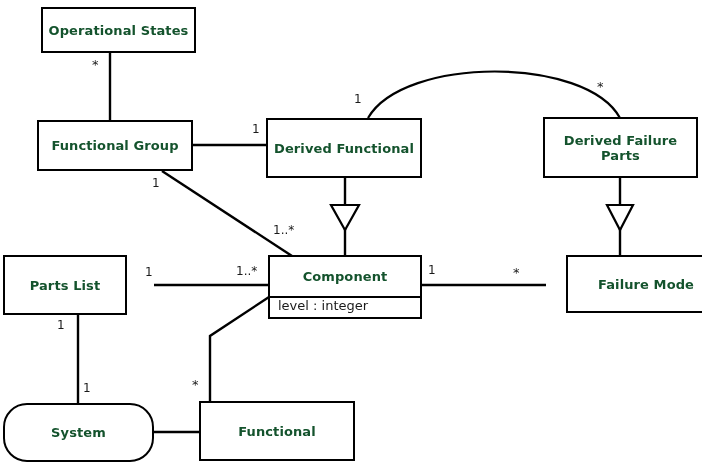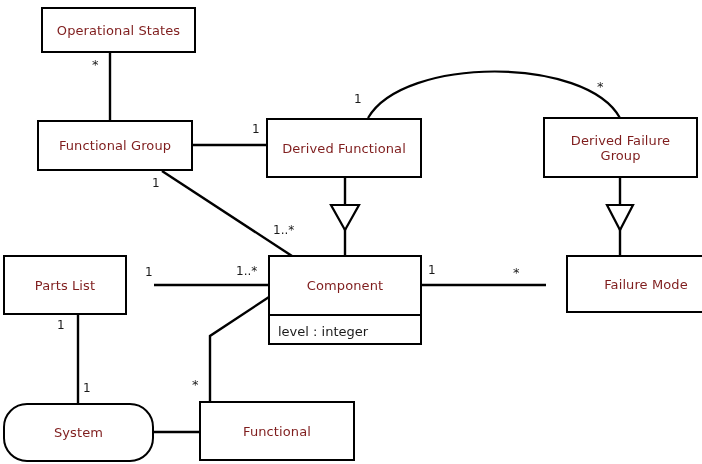--- a/index.html
+++ b/index.html
@@ -30,28 +30,29 @@
     display: flex;
     flex-direction: column;
     z-index: 3;
   }
   .uml-name {
     flex: 1 1 auto;
     display: flex;
     align-items: center;
     justify-content: center;
     font-size: 13px;
-    color: #7f1d1d;
+    color: #14532d;
     letter-spacing: 0.1px;
     text-align: center;
     padding: 0 4px;
+    font-weight: bold;
   }
   .uml-attrs {
     border-top: 2px solid #000000;
-    padding: 8px 0 4px 8px;
+    padding: 0 0 4px 8px;
     font-size: 13px;
     color: #1a1a1a;
     display: flex;
     align-items: center;
   }
   .mult {
     position: absolute;
     font-size: 12px;
     color: #1a1a1a;
     white-space: nowrap;
@@ -100,28 +101,28 @@
 
   <div class="uml-class" style="left:37px; top:120px; width:156px; height:51px;">
     <div class="uml-name">Functional Group</div>
   </div>
 
   <div class="uml-class" style="left:266px; top:118px; width:156px; height:60px;">
     <div class="uml-name">Derived Functional</div>
   </div>
 
   <div class="uml-class" style="left:543px; top:117px; width:155px; height:61px;">
-    <div class="uml-name">Derived Failure Group</div>
+    <div class="uml-name">Derived Failure Parts</div>
   </div>
 
   <div class="uml-class" style="left:3px; top:255px; width:124px; height:60px;">
     <div class="uml-name">Parts List</div>
   </div>
 
-  <div class="uml-class" style="left:268px; top:255px; width:154px; height:90px;">
+  <div class="uml-class" style="left:268px; top:255px; width:154px; height:64px;">
     <div class="uml-name">Component</div>
     <div class="uml-attrs">level : integer</div>
   </div>
 
   <div class="uml-class" style="left:546px; top:255px; width:160px; height:58px;margin-left:20px;">
     <div class="uml-name">Failure Mode</div>
   </div>
 
   <div class="uml-class" style="left:3px; top:403px; width:151px; height:59px;border-radius:24px;">
     <div class="uml-name">System</div>

